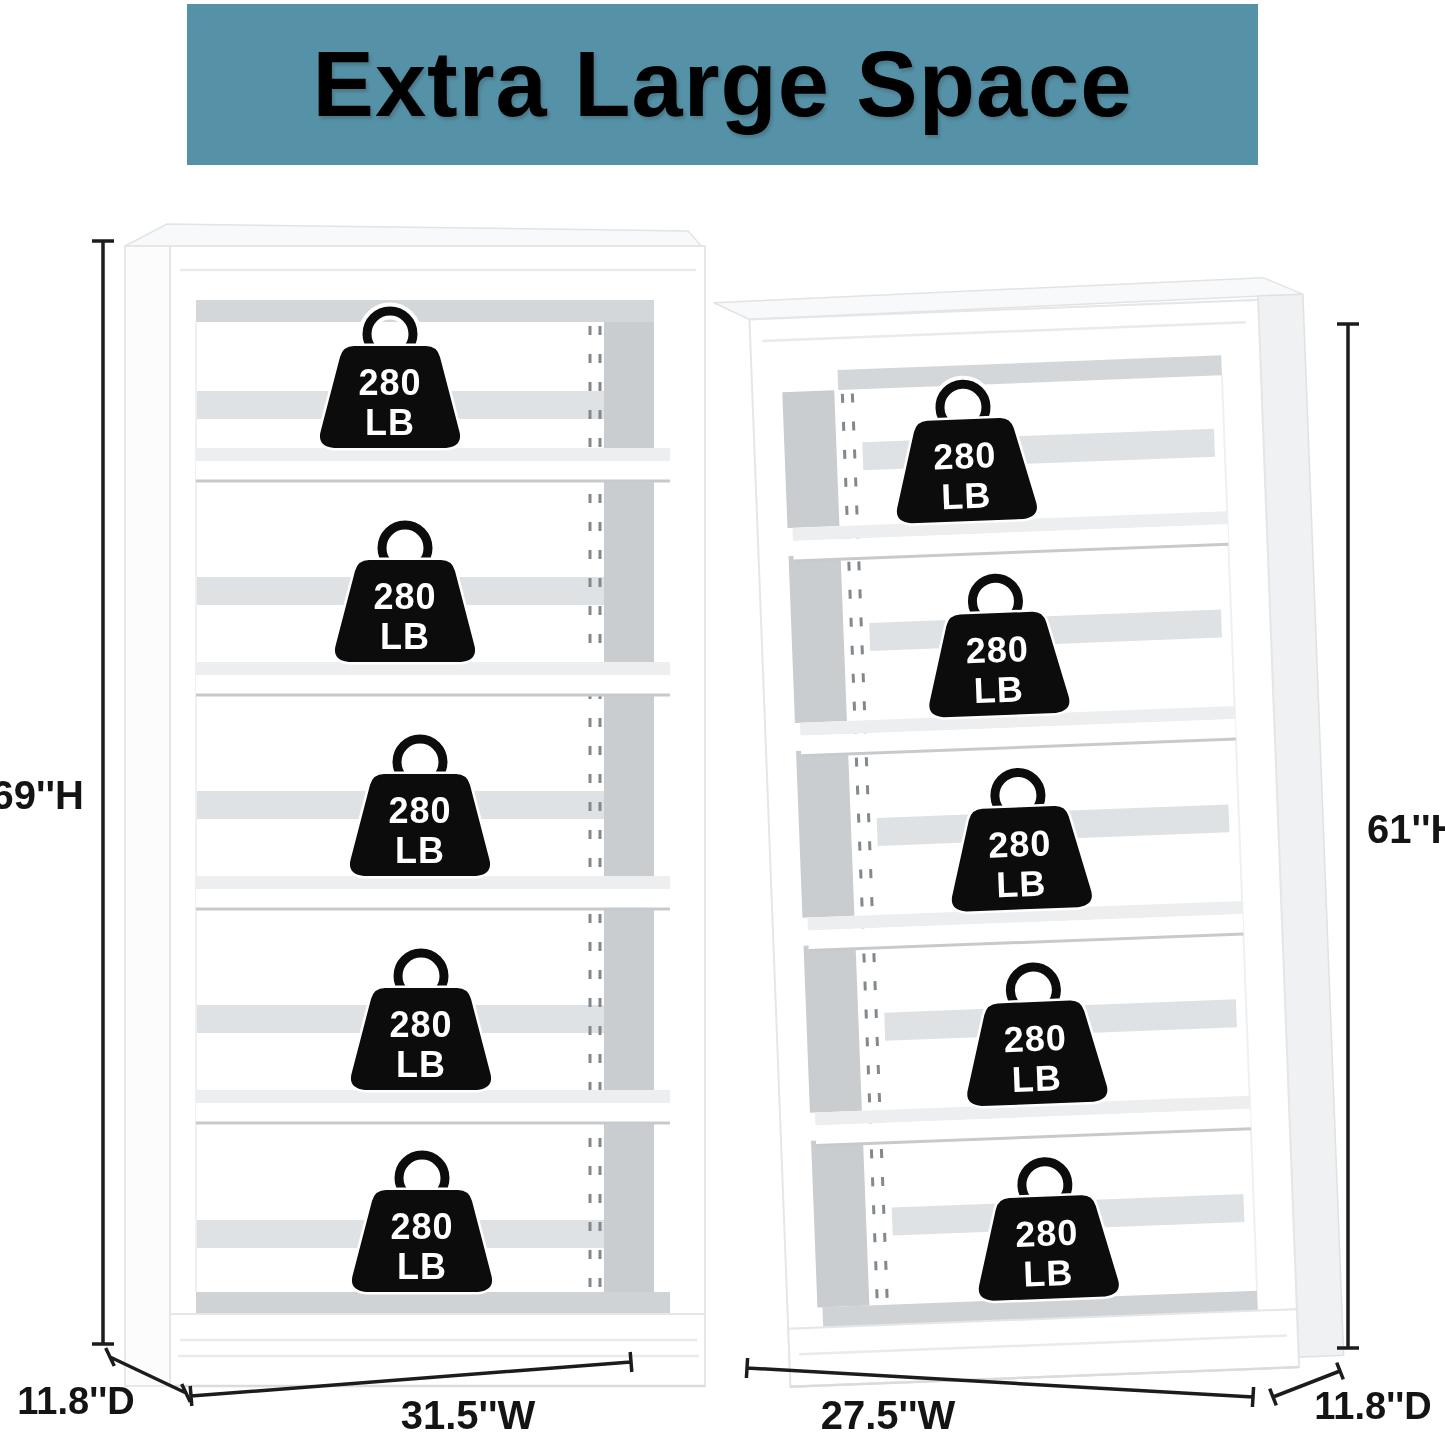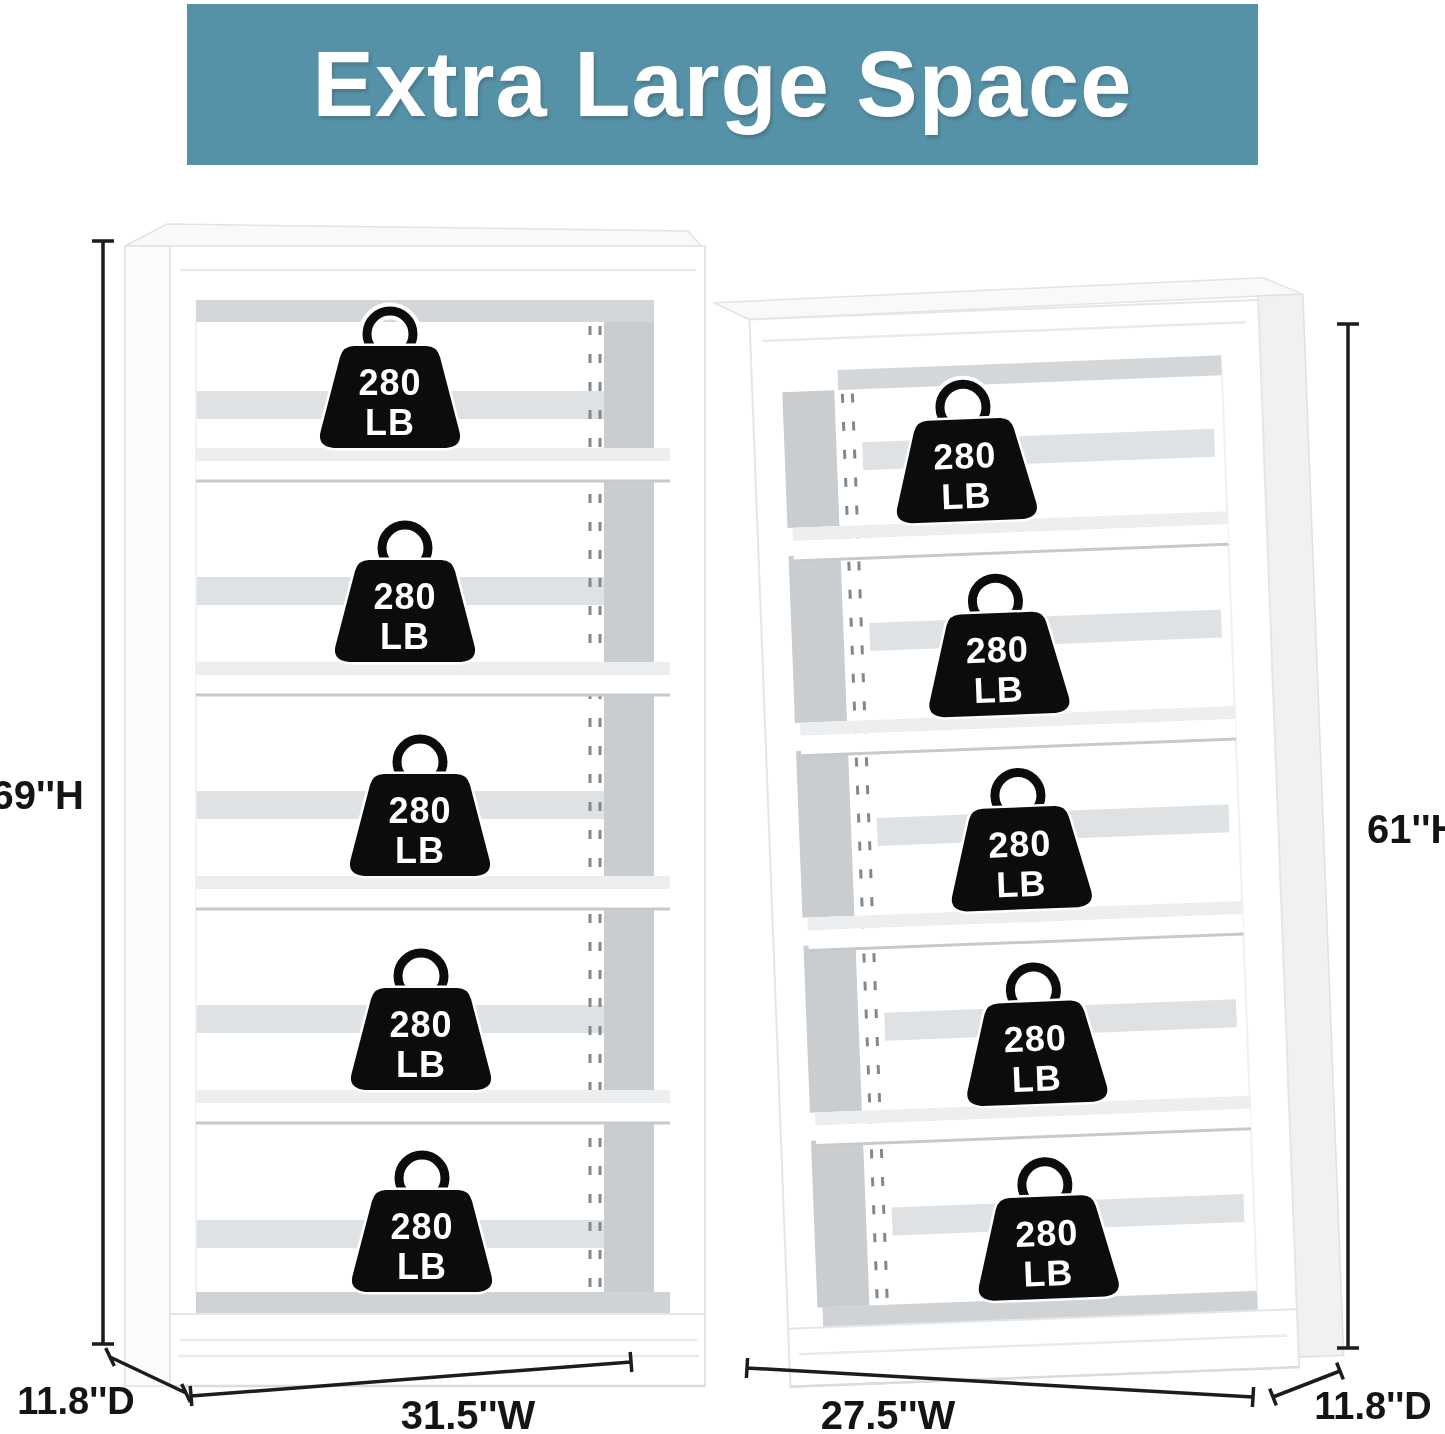--- a/index.html
+++ b/index.html
@@ -1,20 +1,20 @@
 <!DOCTYPE html>
 <html><head>
 <meta charset="utf-8">
 <style>
   html,body{margin:0;padding:0;background:#ffffff;}
   .canvas{position:relative;width:1445px;height:1434px;background:#ffffff;overflow:hidden;
           font-family:"Liberation Sans","DejaVu Sans",sans-serif;}
   .banner{position:absolute;left:187px;top:4px;width:1071px;height:161px;background:#5591a7;
           display:flex;align-items:center;justify-content:center;}
-  .banner-title{font-weight:800;font-size:92px;color:#ffffff;white-space:nowrap;
+  .banner-title{font-weight:800;font-size:92px;color:#000000;white-space:nowrap;
           text-shadow:2px 3px 3px rgba(40,40,40,0.22);letter-spacing:1px;}
   .scene{position:absolute;left:0;top:0;}
   .topface{fill:#f8f9fa;stroke:#e1e3e5;stroke-width:1.5;}
   .sidepanel{fill:#fcfcfd;stroke:#dfe1e3;stroke-width:1.5;}
   .sidepanel-r{fill:#f0f1f3;stroke:#dfe1e3;stroke-width:1.5;}
   .face{fill:#ffffff;stroke:#e4e6e8;stroke-width:2;}
   .grayp{fill:#c9cdd0;}
   .brace{fill:#dfe2e4;}
   .rail-under{fill:#d4d7d9;}
   .holes{stroke:#83888c;stroke-width:3;stroke-dasharray:9 19;fill:none;}

